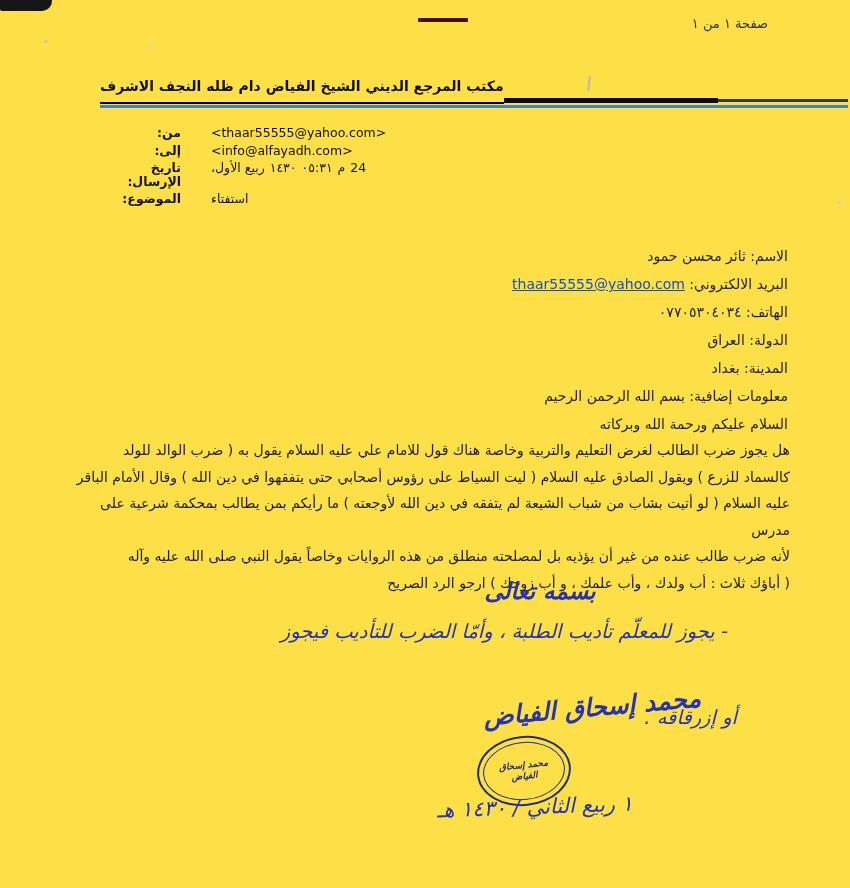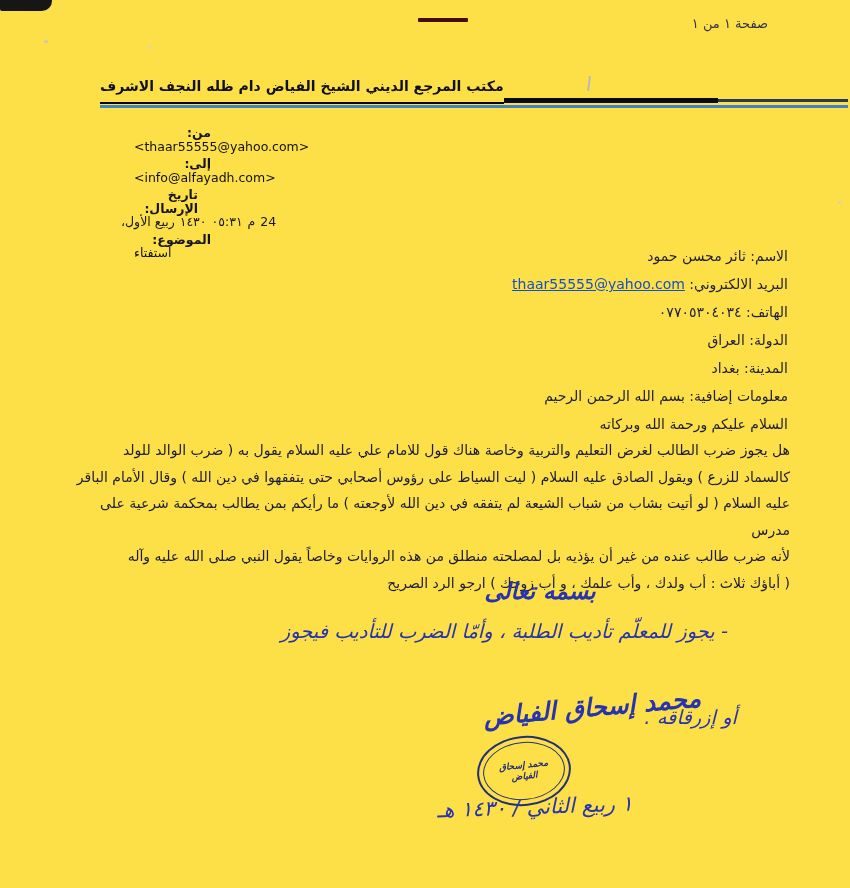--- a/index.html
+++ b/index.html
@@ -21,24 +21,24 @@
   
   .header-row{position:absolute;left:100px;right:2px;top:78px;display:flex;align-items:flex-end;}
   .office-title{flex:none;direction:rtl;font-size:14px;font-weight:bold;color:#10101c;
     padding-bottom:8px;border-bottom:2.5px solid #05050a;}
   .rule-fill-thick{flex:1;height:5px;background:#0b0b12;margin-bottom:1px;}
   .rule-fill-thin{width:130px;height:3px;background:#2c3a55;margin-bottom:2px;}
   .rule-blue{position:absolute;left:100px;right:2px;top:105px;height:2.5px;background:#3f82c6;}
 
   
   .email-header{position:absolute;left:104px;top:126px;font-size:12.5px;color:#15151f;}
-  .eh-row{display:flex;align-items:baseline;margin-bottom:4px;line-height:13.5px;flex-direction:column;}
+  .eh-row{display:flex;align-items:baseline;margin-bottom:4px;line-height:13.5px;}
   .eh-label{width:77px;direction:rtl;text-align:right;font-weight:bold;flex:none;}
   .eh-value{margin-left:30px;direction:ltr;color:#101018;}
-  .eh-date{margin-left:17px;display:flex;gap:5px;direction:ltr;}
+  .eh-date{margin-left:30px;display:flex;gap:5px;direction:ltr;}
   .eh-date span{direction:rtl;}
 
   
   .form-fields{position:absolute;right:62px;top:242px;direction:rtl;text-align:right;
     font-size:14px;line-height:28px;color:#1d1d38;}
   .email-link{color:#1450c8;text-decoration:underline;direction:ltr;unicode-bidi:embed;}
 
   
   .question{position:absolute;right:60px;left:58px;top:437px;margin:0;direction:rtl;
     text-align:right;font-size:14px;line-height:26.5px;color:#1b1b36;white-space:pre-line;}

